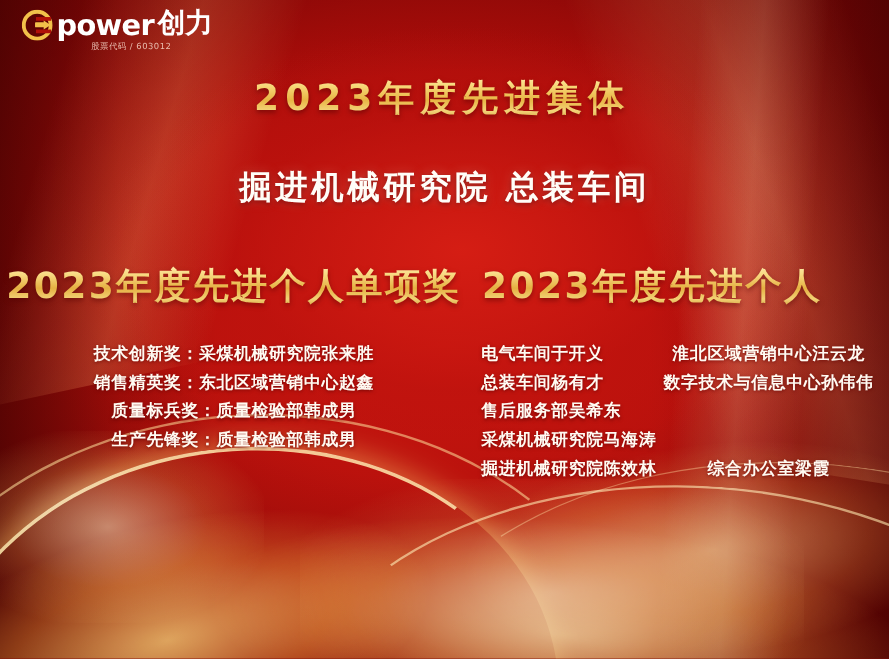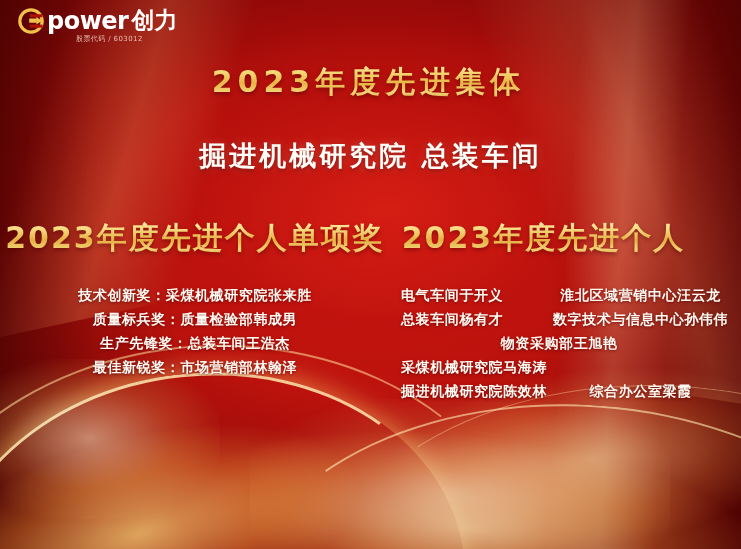--- a/index.html
+++ b/index.html
@@ -327,36 +327,36 @@
     <div class="title-white">掘进机械研究院   总装车间</div>
 
     <div class="section-heads">
       <div class="head-left">2023年度先进个人单项奖</div>
       <div class="head-right">2023年度先进个人</div>
     </div>
 
     <div class="lists">
       <div class="col-left">
         <div class="award-row">技术创新奖：采煤机械研究院张来胜</div>
+        <div class="award-row">销售精英奖：东北区域营销中心赵鑫</div>
         <div class="award-row">质量标兵奖：质量检验部韩成男</div>
-        <div class="award-row">生产先锋奖：总装车间王浩杰</div>
-        <div class="award-row">最佳新锐奖：市场营销部林翰泽</div>
+        <div class="award-row">生产先锋奖：质量检验部韩成男</div>
       </div>
 
       <div class="col-right">
         <div class="winner-row">
           <span class="winner-a">电气车间于开义</span>
           <span class="winner-b">淮北区域营销中心汪云龙</span>
         </div>
         <div class="winner-row">
           <span class="winner-a">总装车间杨有才</span>
           <span class="winner-b">数字技术与信息中心孙伟伟</span>
         </div>
         <div class="winner-row">
-          <span class="winner-b">物资采购部王旭艳</span>
+          <span class="winner-a">售后服务部吴希东</span>
         </div>
         <div class="winner-row">
           <span class="winner-a">采煤机械研究院马海涛</span>
         </div>
         <div class="winner-row">
           <span class="winner-a">掘进机械研究院陈效林</span>
           <span class="winner-b">综合办公室梁霞</span>
         </div>
       </div>
     </div>

